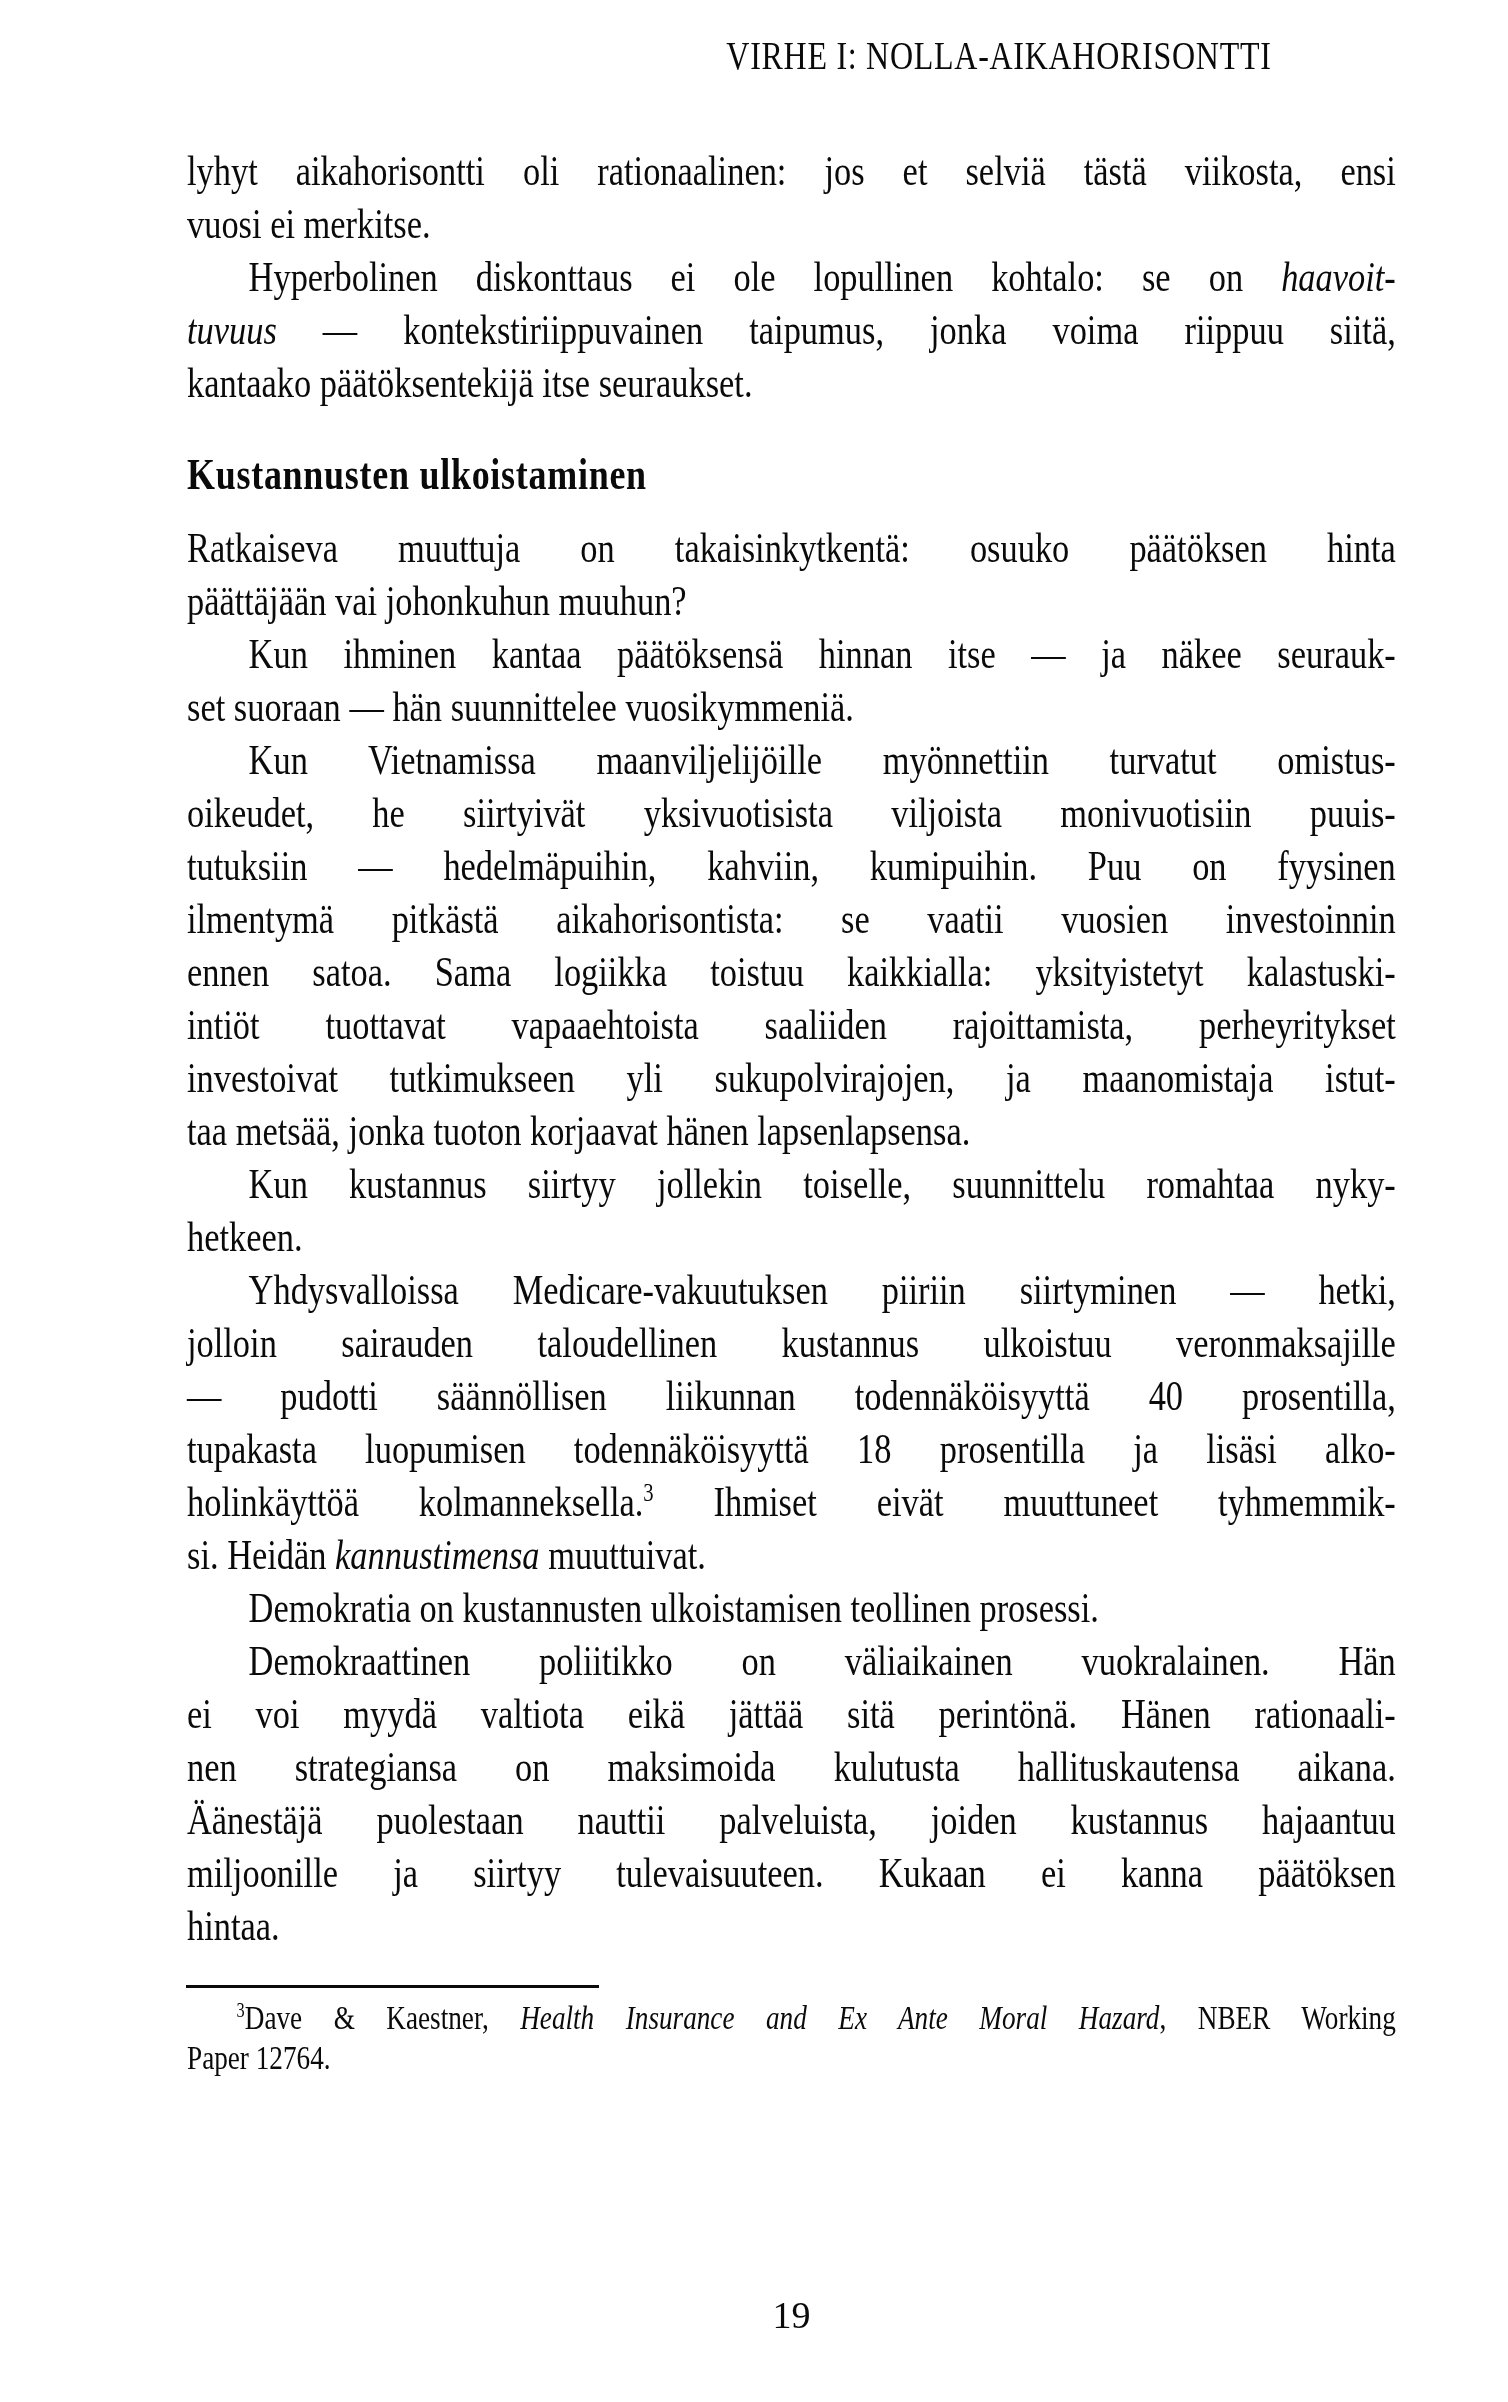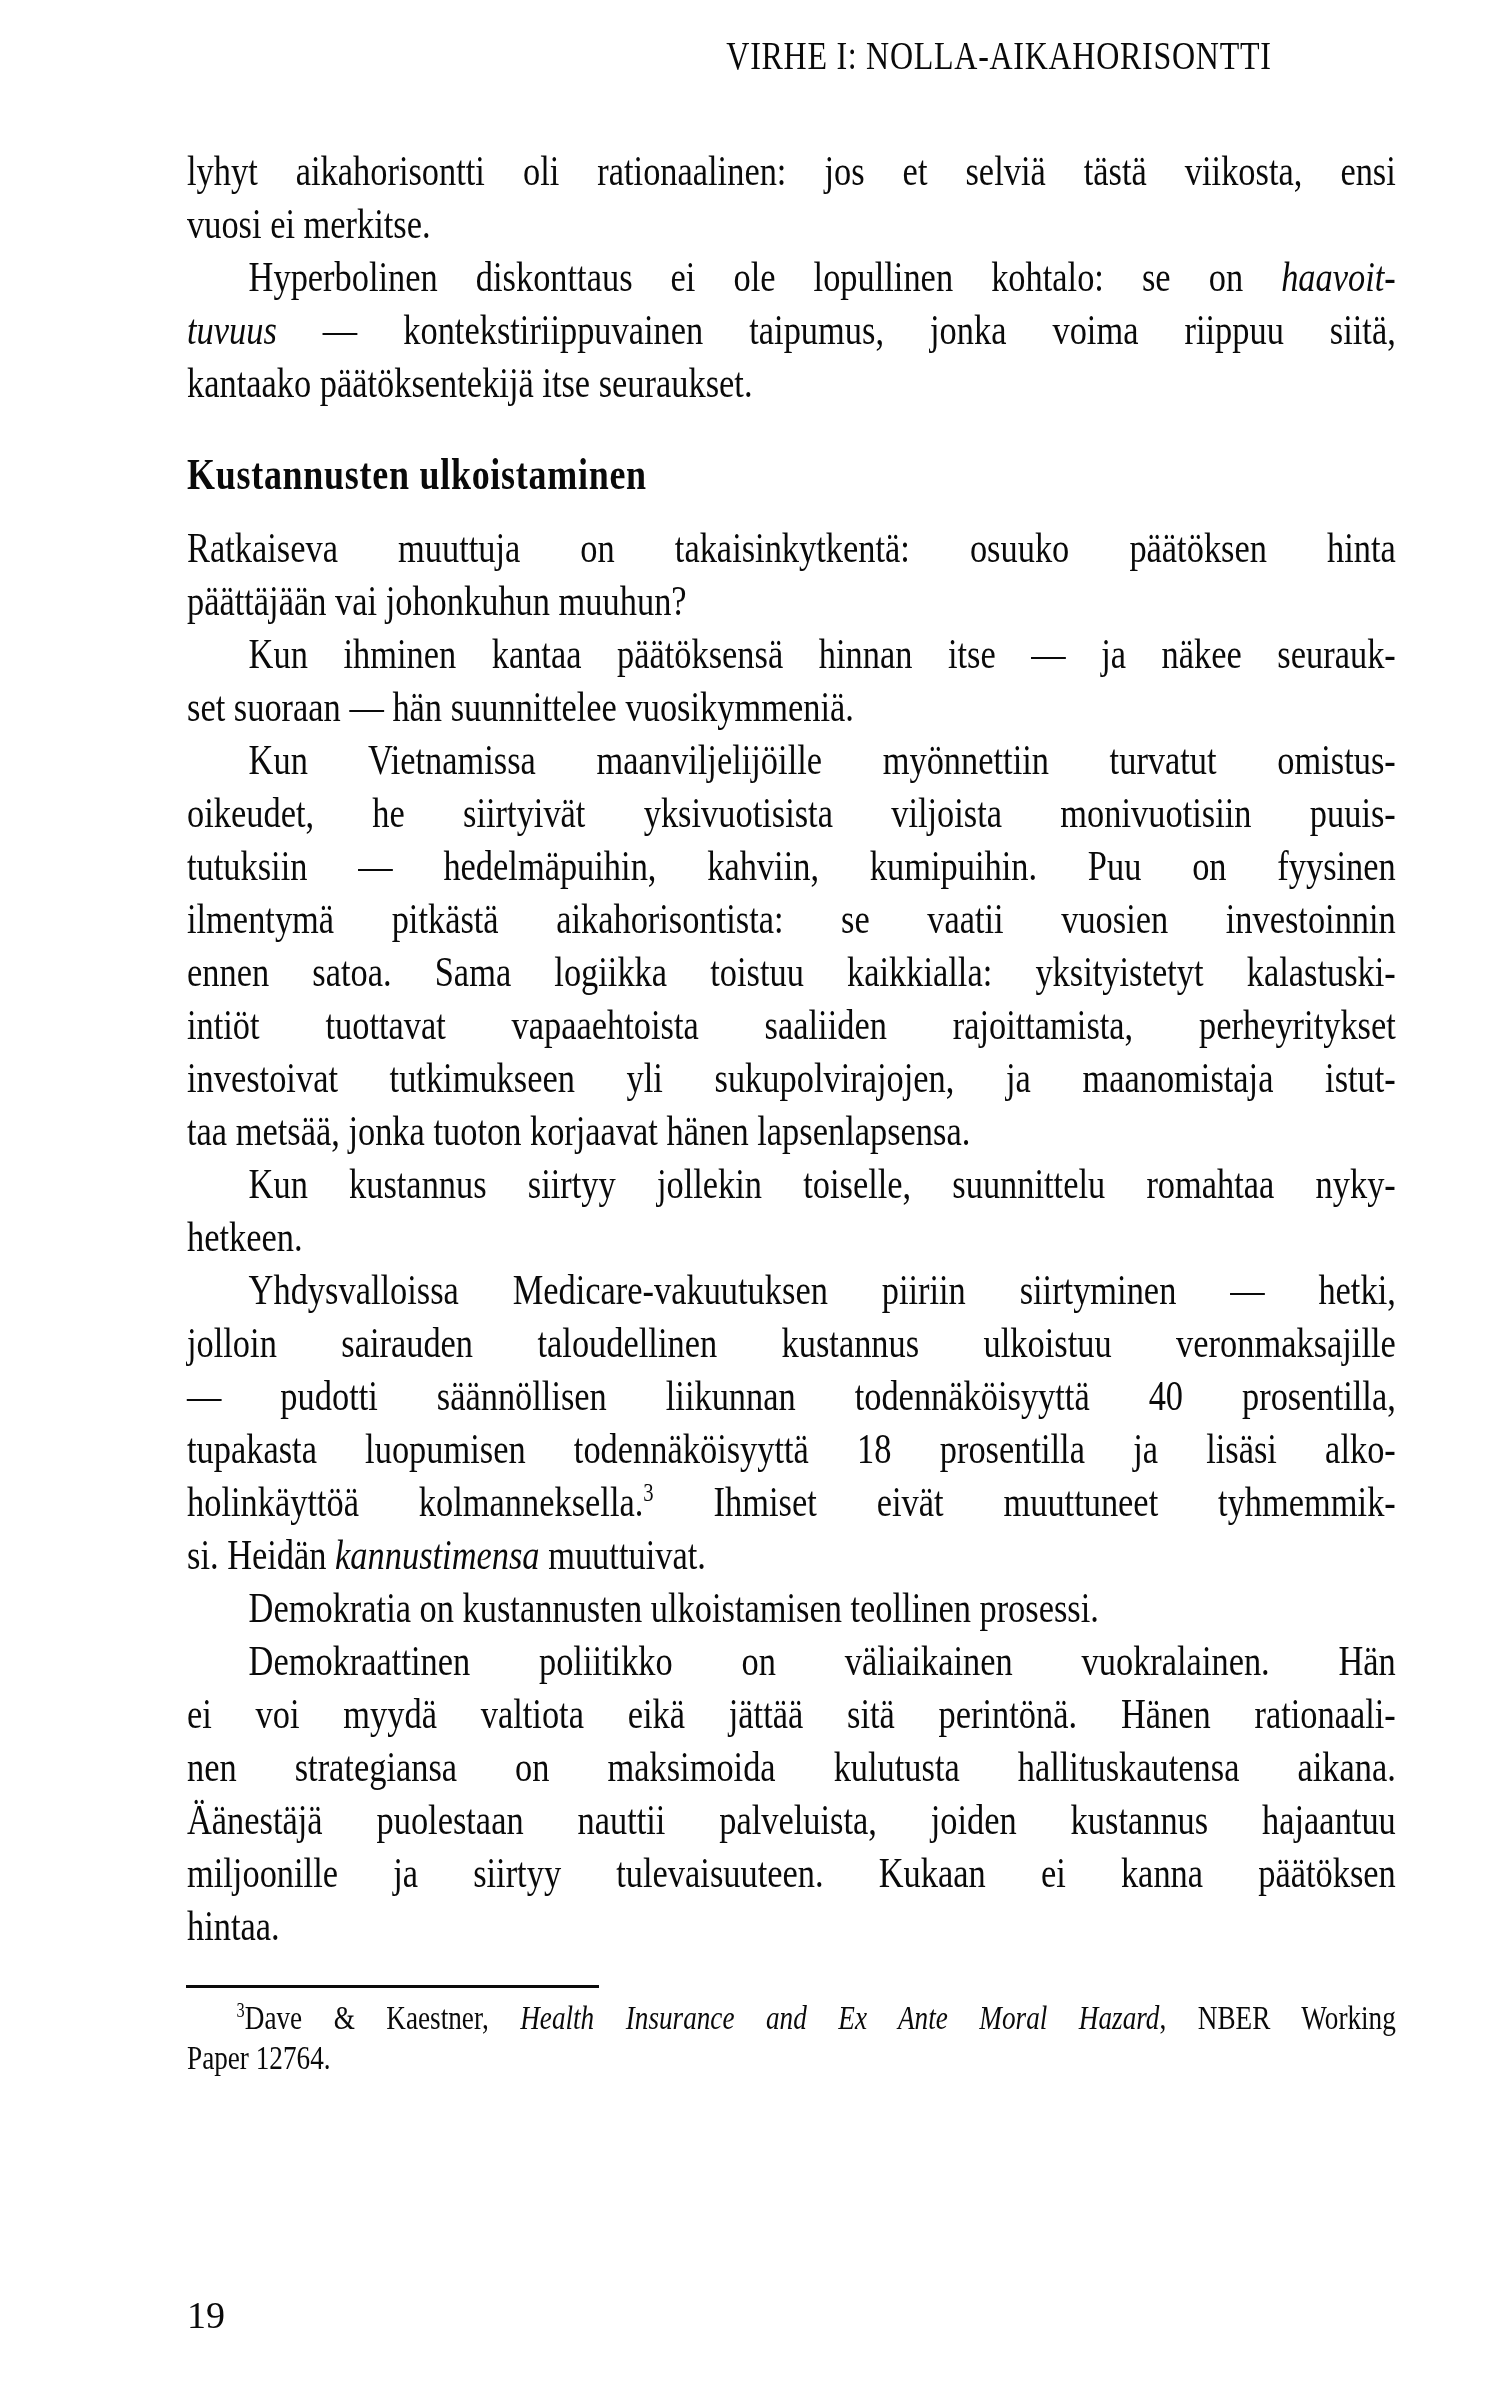--- a/index.html
+++ b/index.html
@@ -67,20 +67,21 @@
     top:1985px;
     width:413px;
     height:2.8px;
     background:#0a0a0a;
   }
   .page-number{
     position:absolute;
     left:187px;
     top:2296px;
     width:1209px;
+    text-align:center;
     font-size:38px;
     line-height:38px;
   }
   .edge-tab{
     position:absolute;
     left:1495px;
     top:325px;
     width:13.2px;
     height:78px;
     background:#000000;

